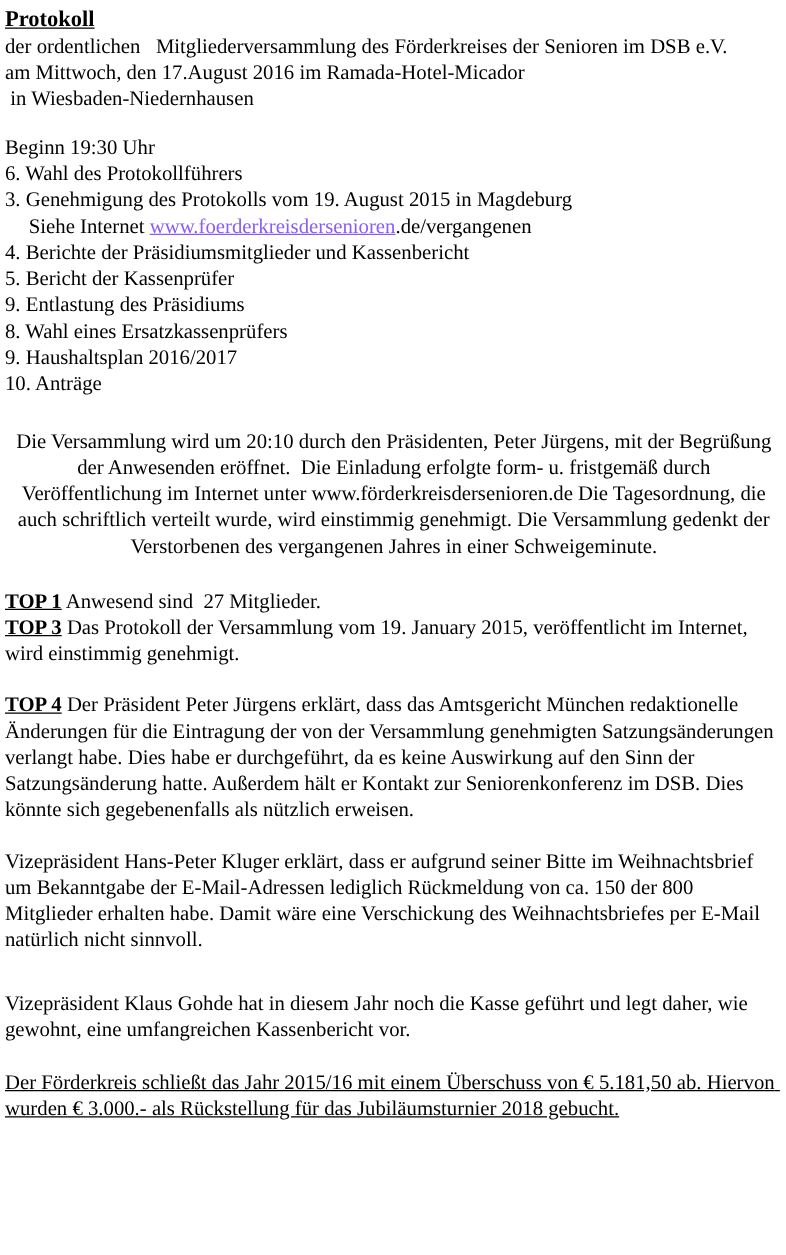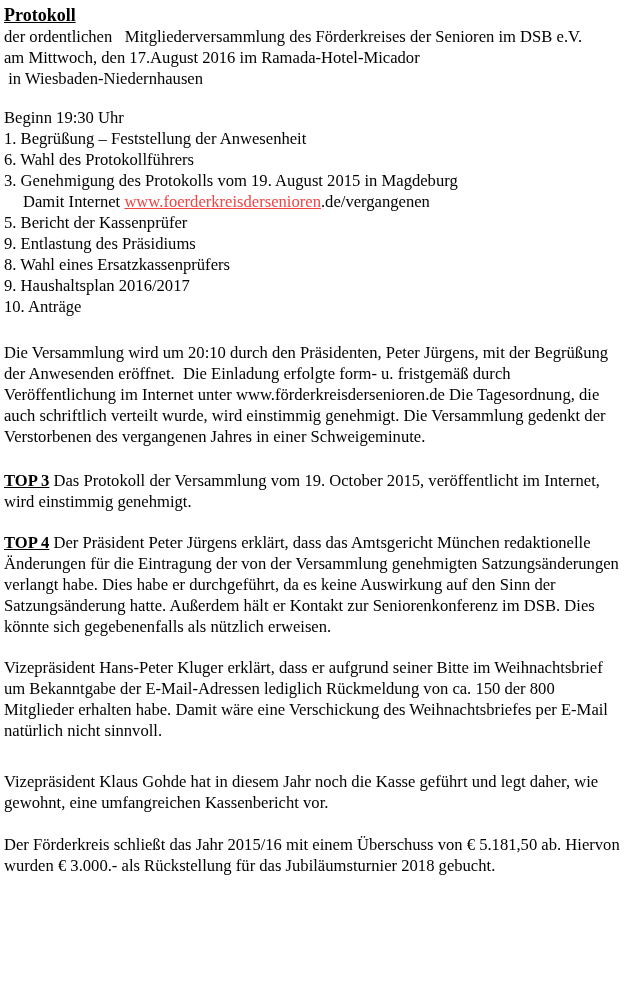--- a/index.html
+++ b/index.html
@@ -26,64 +26,65 @@
     white-space: pre-wrap;
   }
   .title {
     font-size: 18px;
     font-weight: bold;
     text-decoration: underline;
     line-height: 22px;
   }
   .begin-line   { margin-top: 18px !important; }
   .indent       { padding-left: 19px; }
-  .opening      { margin-top: 25px !important; }
+  .opening      { margin-top: 25px !important; text-align: center; }
   .tops-block   { margin-top: 23px; }
   .top4-para    { margin-top: 20px !important; }
   .para-kluger  { margin-top: 20px !important; }
   .para-gohde   { margin-top: 30px !important; }
-  .para-finance { margin-top: 21px !important; }
+  .para-finance { margin-top: 21px !important; text-decoration: underline; }
   .top-label {
     font-weight: bold;
     text-decoration: underline;
   }
   .url-underlined {
     text-decoration: underline;
-    color: #ef4444;
+    color: #8b5cf6;
   }
 </style>
 </head>
 <body>
 
 <div class="doc">
 
   <p class="title">Protokoll</p>
 
   <p>der ordentlichen   Mitgliederversammlung des Förderkreises der Senioren im DSB e.V.</p>
   <p>am Mittwoch, den 17.August 2016 im Ramada-Hotel-Micador</p>
   <p> in Wiesbaden-Niedernhausen</p>
 
   <p class="begin-line">Beginn 19:30 Uhr</p>
 
   <div>
-    <p>1. Begrüßung – Feststellung der Anwesenheit</p>
     <p>6. Wahl des Protokollführers</p>
     <p>3. Genehmigung des Protokolls vom 19. August 2015 in Magdeburg</p>
-    <p class="indent"><span>Damit Internet </span><span class="url-underlined">www.foerderkreisdersenioren</span><span>.de/vergangenen</span></p>
+    <p class="indent"><span>Siehe Internet </span><span class="url-underlined">www.foerderkreisdersenioren</span><span>.de/vergangenen</span></p>
+    <p>4. Berichte der Präsidiumsmitglieder und Kassenbericht</p>
     <p>5. Bericht der Kassenprüfer</p>
     <p>9. Entlastung des Präsidiums</p>
     <p>8. Wahl eines Ersatzkassenprüfers</p>
     <p>9. Haushaltsplan 2016/2017</p>
     <p>10. Anträge</p>
   </div>
 
   <p class="opening">Die Versammlung wird um 20:10 durch den Präsidenten, Peter Jürgens, mit der Begrüßung der Anwesenden eröffnet.  Die Einladung erfolgte form- u. fristgemäß durch Veröffentlichung im Internet unter www.förderkreisdersenioren.de Die Tagesordnung, die auch schriftlich verteilt wurde, wird einstimmig genehmigt. Die Versammlung gedenkt der Verstorbenen des vergangenen Jahres in einer Schweigeminute.</p>
 
   <div class="tops-block">
-    <p><span class="top-label">TOP 3</span> <span>Das Protokoll der Versammlung vom 19. October 2015, veröffentlicht im Internet, wird einstimmig genehmigt.</span></p>
+    <p><span class="top-label">TOP 1</span> <span>Anwesend sind  27 Mitglieder.</span></p>
+    <p><span class="top-label">TOP 3</span> <span>Das Protokoll der Versammlung vom 19. January 2015, veröffentlicht im Internet, wird einstimmig genehmigt.</span></p>
   </div>
 
   <p class="top4-para"><span class="top-label">TOP 4</span> <span>Der Präsident Peter Jürgens erklärt, dass das Amtsgericht München redaktionelle Änderungen für die Eintragung der von der Versammlung genehmigten Satzungsänderungen verlangt habe. Dies habe er durchgeführt, da es keine Auswirkung auf den Sinn der Satzungsänderung hatte. Außerdem hält er Kontakt zur Seniorenkonferenz im DSB. Dies könnte sich gegebenenfalls als nützlich erweisen.</span></p>
 
   <p class="para-kluger">Vizepräsident Hans-Peter Kluger erklärt, dass er aufgrund seiner Bitte im Weihnachtsbrief um Bekanntgabe der E-Mail-Adressen lediglich Rückmeldung von ca. 150 der 800 Mitglieder erhalten habe. Damit wäre eine Verschickung des Weihnachtsbriefes per E-Mail natürlich nicht sinnvoll.</p>
 
   <p class="para-gohde">Vizepräsident Klaus Gohde hat in diesem Jahr noch die Kasse geführt und legt daher, wie gewohnt, eine umfangreichen Kassenbericht vor.</p>
 
   <p class="para-finance">Der Förderkreis schließt das Jahr 2015/16 mit einem Überschuss von € 5.181,50 ab. Hiervon wurden € 3.000.- als Rückstellung für das Jubiläumsturnier 2018 gebucht.</p>
 

